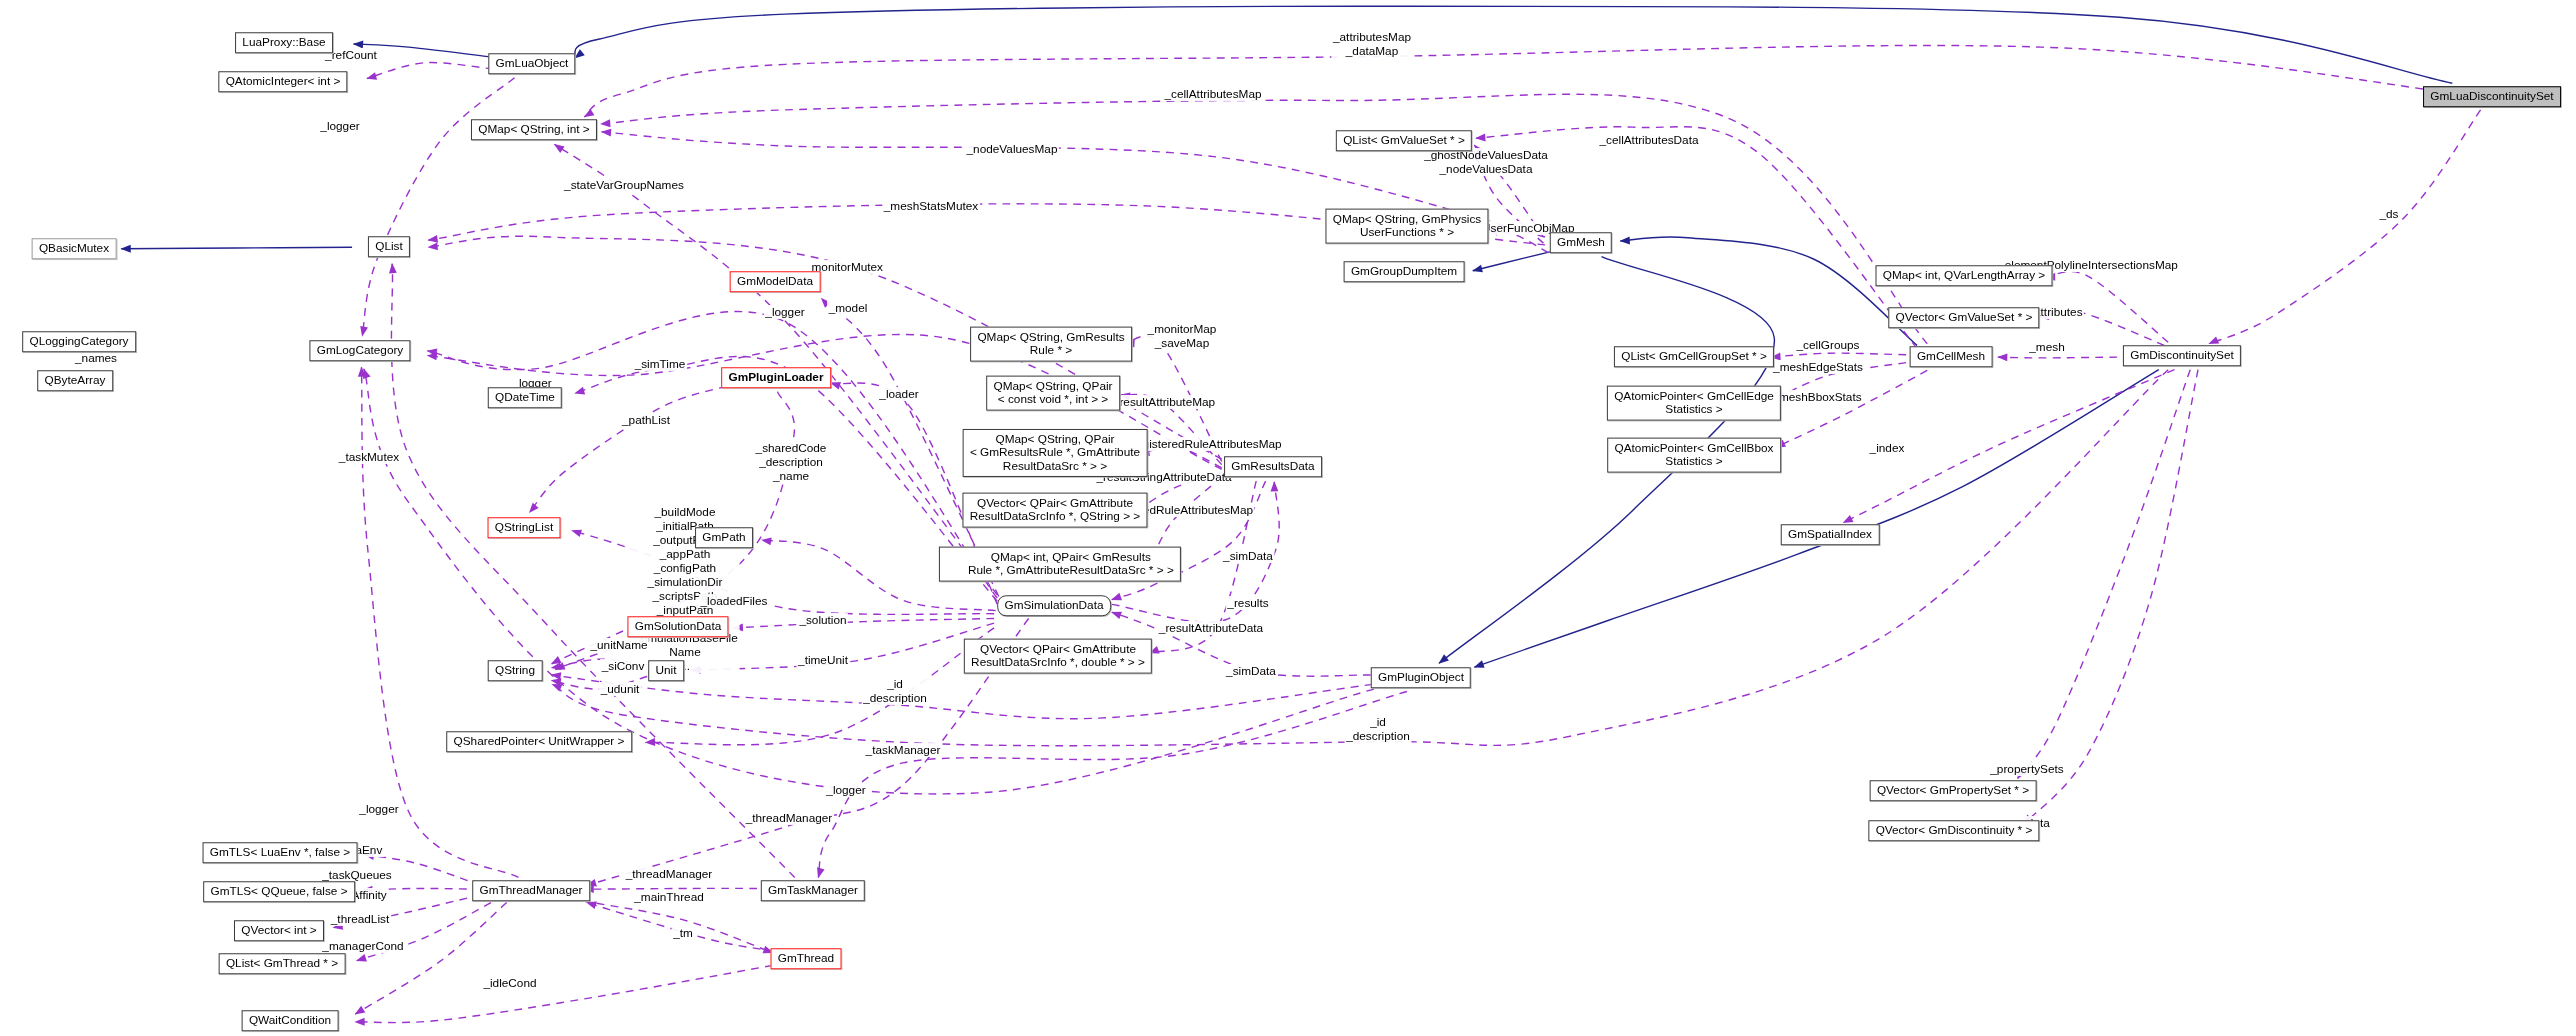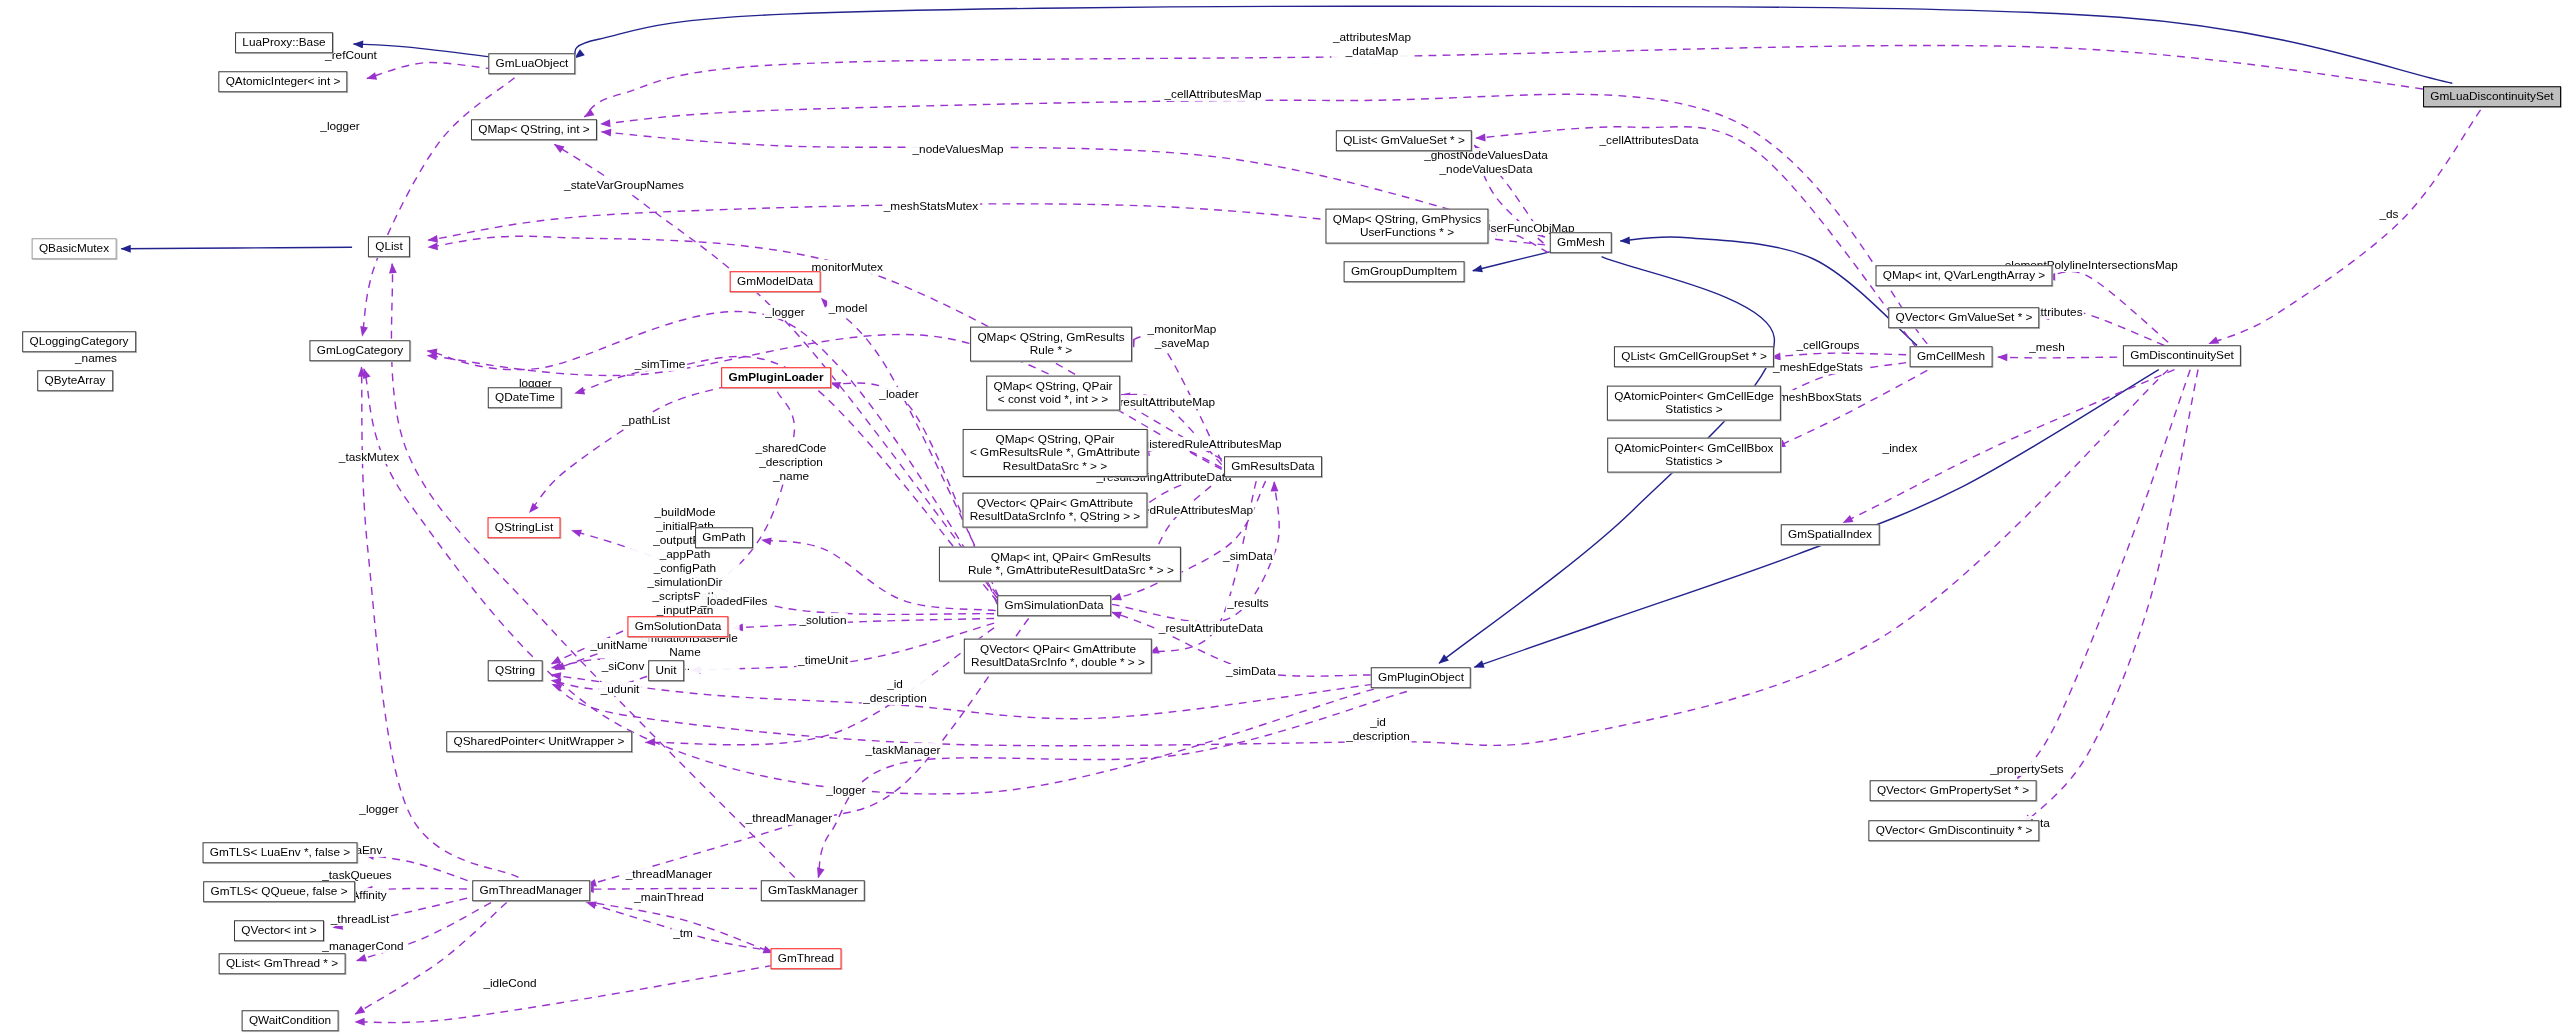--- a/index.html
+++ b/index.html
@@ -101,21 +101,21 @@
         <path d="M660,1118 C636.7,1104.0 552.0,1103.7 520,1034 C488.0,964.3 478.0,794.3 468,700 C458.0,605.7 461.3,506.7 460,468" fill="none" stroke="#9a32cd" stroke-width="1.8" stroke-dasharray="10,8" marker-end="url(#arrow-uses)"></path>
         <path d="M1750,878 C1666.7,900.0 1408.3,1001.3 1250,1010 C1091.7,1018.7 921.7,991.7 800,930 C678.3,868.3 576.2,716.7 520,640 C463.8,563.3 472.5,498.3 463,470" fill="none" stroke="#9a32cd" stroke-width="1.8" stroke-dasharray="10,8" marker-end="url(#arrow-uses)"></path>
       </g>
   </svg>
   <div id="labels-layer">
       <div class="elabel" style="left: 351px; top: 55px;">_refCount</div>
       <div class="elabel" style="left: 340px; top: 126px;">_logger</div>
       <div class="elabel" style="left: 1372px; top: 44px;">_attributesMap
 _dataMap</div>
       <div class="elabel" style="left: 1213px; top: 94px;">_cellAttributesMap</div>
-      <div class="elabel" style="left: 958px; top: 149px;">_nodeValuesMap</div>
+      <div class="elabel" style="left: 1012px; top: 149px;">_nodeValuesMap</div>
       <div class="elabel" style="left: 931px; top: 206px;">_meshStatsMutex</div>
       <div class="elabel" style="left: 844px; top: 267px;">_monitorMutex</div>
       <div class="elabel" style="left: 624px; top: 185px;">_stateVarGroupNames</div>
       <div class="elabel" style="left: 102px; top: 335px;">_categories</div>
       <div class="elabel" style="left: 96px; top: 358px;">_names</div>
       <div class="elabel" style="left: 532px; top: 383px;">_logger</div>
       <div class="elabel" style="left: 369px; top: 457px;">_taskMutex</div>
       <div class="elabel" style="left: 848px; top: 308px;">_model</div>
       <div class="elabel" style="left: 785px; top: 312px;">_logger</div>
       <div class="elabel" style="left: 660px; top: 364px;">_simTime</div>
@@ -160,21 +160,21 @@
       <div class="elabel" style="left: 1486px; top: 162px;">_ghostNodeValuesData
 _nodeValuesData</div>
       <div class="elabel" style="left: 1649px; top: 140px;">_cellAttributesData</div>
       <div class="elabel" style="left: 1522px; top: 228px;">_cUserFuncObjMap</div>
       <div class="elabel" style="left: 2088px; top: 265px;">_elementPolylineIntersectionsMap</div>
       <div class="elabel" style="left: 2055px; top: 312px;">_attributes</div>
       <div class="elabel" style="left: 2047px; top: 347px;">_mesh</div>
       <div class="elabel" style="left: 1828px; top: 345px;">_cellGroups</div>
       <div class="elabel" style="left: 1818px; top: 367px;">_meshEdgeStats</div>
       <div class="elabel" style="left: 1817px; top: 397px;">_meshBboxStats</div>
-      <div class="elabel" style="left: 1887px; top: 448px; margin-left: 13px;">_index</div>
+      <div class="elabel" style="left: 1887px; top: 448px;">_index</div>
       <div class="elabel" style="left: 2389px; top: 214px;">_ds</div>
       <div class="elabel" style="left: 2027px; top: 769px;">_propertySets</div>
       <div class="elabel" style="left: 2035px; top: 823px;">_data</div>
       <div class="elabel" style="left: 361px; top: 850px;">_luaEnv</div>
       <div class="elabel" style="left: 357px; top: 875px;">_taskQueues</div>
       <div class="elabel" style="left: 355px; top: 895px;">_taskAffinity</div>
       <div class="elabel" style="left: 360px; top: 919px;">_threadList</div>
       <div class="elabel" style="left: 363px; top: 946px;">_managerCond</div>
       <div class="elabel" style="left: 510px; top: 983px;">_idleCond</div>
       <div class="elabel" style="left: 379px; top: 809px;">_logger</div>
@@ -196,21 +196,21 @@
       <div class="node" style="left: 75px; top: 381px;">QByteArray</div>
       <div class="node" style="left: 525px; top: 398px;">QDateTime</div>
       <div class="node red" style="left: 775px; top: 282px;">GmModelData</div>
       <div class="node red" style="left: 776px; top: 378px; font-weight: bold;">GmPluginLoader</div>
       <div class="node red" style="left: 524px; top: 528px;">QStringList</div>
       <div class="node" style="left: 724px; top: 538px;">GmPath</div>
       <div class="node" style="left: 515px; top: 671px;">QString</div>
       <div class="node" style="left: 539px; top: 742px;">QSharedPointer&lt; UnitWrapper &gt;</div>
       <div class="node red" style="left: 678px; top: 627px;">GmSolutionData</div>
       <div class="node" style="left: 666px; top: 671px;">Unit</div>
-      <div class="node" style="left: 1054px; top: 606px;">GmSimulationData</div>
+      <div class="node" style="left: 1054px; top: 606px; border-radius: 9px;">GmSimulationData</div>
       <div class="node" style="left: 1058px; top: 656px;">QVector&lt; QPair&lt; GmAttribute
 ResultDataSrcInfo *, double * &gt; &gt;</div>
       <div class="node" style="left: 1051px; top: 344px;">QMap&lt; QString, GmResults
 Rule * &gt;</div>
       <div class="node" style="left: 1053px; top: 393px;">QMap&lt; QString, QPair
 &lt; const void *, int &gt; &gt;</div>
       <div class="node" style="left: 1055px; top: 453px;">QMap&lt; QString, QPair
 &lt; GmResultsRule *, GmAttribute
 ResultDataSrc * &gt; &gt;</div>
       <div class="node" style="left: 1055px; top: 510px;">QVector&lt; QPair&lt; GmAttribute

